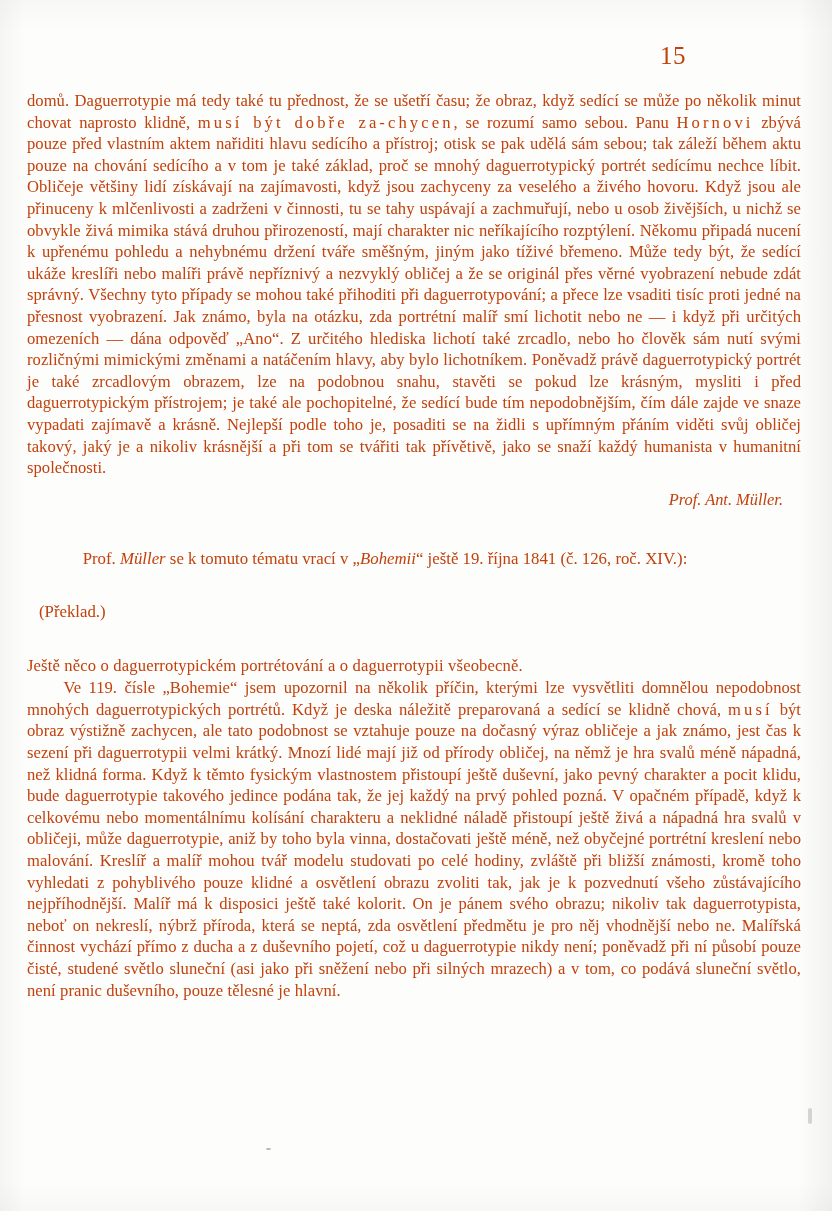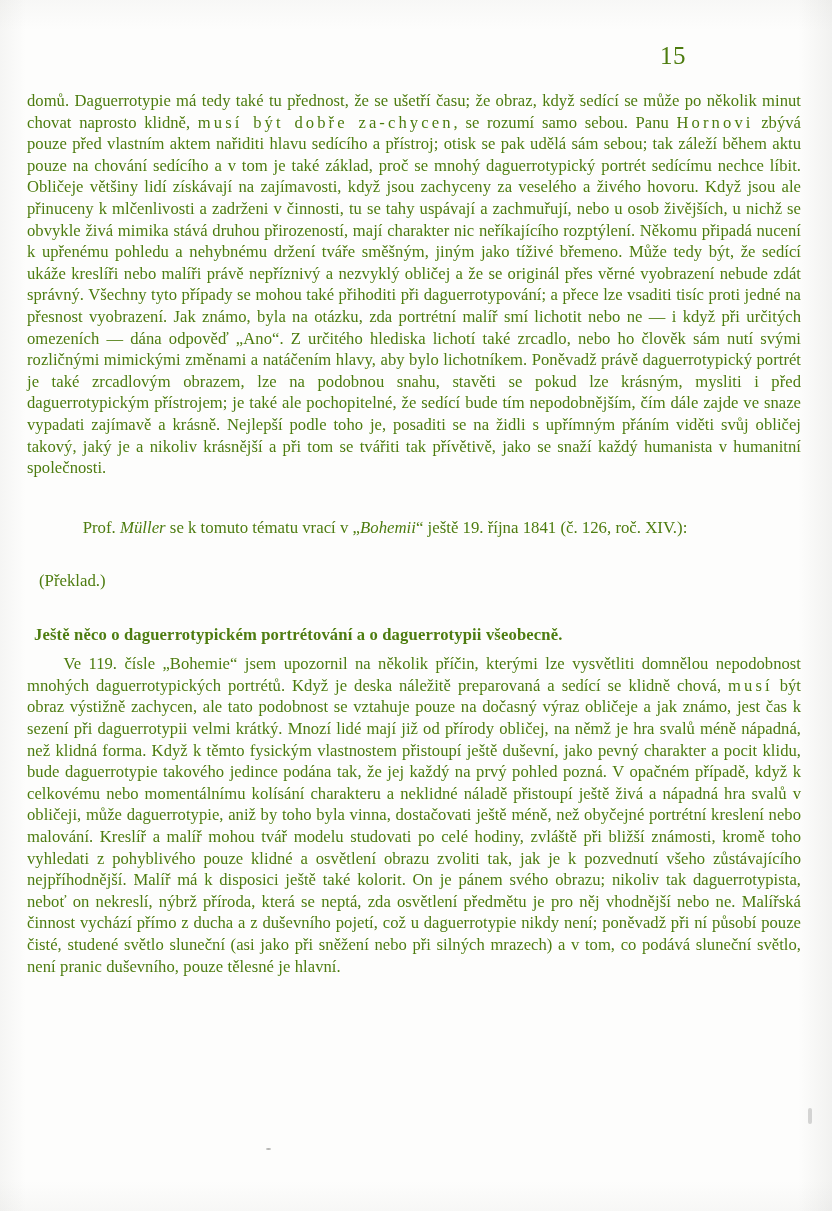--- a/index.html
+++ b/index.html
@@ -7,21 +7,21 @@
     padding: 0;
     background: #ffffff;
   }
   .page {
     position: relative;
     width: 832px;
     height: 1211px;
     background: #fdfdfc;
     overflow: hidden;
     font-family: "Liberation Serif", "DejaVu Serif", serif;
-    color: #4d7c0f;
+    color: #c2410c;
   }
   
   .scan-tint {
     position: absolute;
     inset: 0;
     pointer-events: none;
     background:
       linear-gradient(to right, rgba(140,140,135,0.07) 0px, rgba(255,255,255,0) 26px),
       linear-gradient(to left, rgba(140,140,135,0.10) 0px, rgba(255,255,255,0) 34px),
       linear-gradient(to bottom, rgba(140,140,135,0.05) 0px, rgba(255,255,255,0) 30px),
@@ -73,23 +73,23 @@
     text-indent: 2.6em;
     text-align: left;
   }
   .translabel {
     margin: 12px;
     margin-top: 30px;
     font-size: 16.8px;
     line-height: 22px;
   }
   .heading {
-    margin: 7px;
+    margin: 0;
     margin-top: 32px;
-    font-weight: bold;
+    font-weight: normal;
     font-size: 16.6px;
     line-height: 22px;
     letter-spacing: 0.15px;
     text-align: left;
   }
   .para2 {
     margin: 0;
     margin-top: 22px;
   }
   .speck {
@@ -105,20 +105,21 @@
 <div class="page">
 
   <div class="scan-tint"></div>
 
   <div class="folio">15</div>
 
   <div class="textblock">
 
     <p class="body"><span>domů. Daguerrotypie má tedy také tu přednost, že se ušetří času; že obraz, když sedící se může po několik minut chovat naprosto klidně, </span><span class="sp">musí být dobře za-</span><span class="sp">chycen</span><span>, se rozumí samo sebou. Panu </span><span class="sp">Hornovi</span><span> zbývá pouze před vlastním aktem nařiditi hlavu sedícího a přístroj; otisk se pak udělá sám sebou; tak záleží během aktu pouze na chování sedícího a v tom je také základ, proč se mnohý daguerrotypický portrét sedícímu nechce líbit. Obličeje většiny lidí získávají na zajímavosti, když jsou zachyceny za veselého a živého hovoru. Když jsou ale přinuceny k mlčenlivosti a zadrženi v činnosti, tu se tahy uspávají a zachmuřují, nebo u osob živějších, u nichž se obvykle živá mimika stává druhou přirozeností, mají charakter nic neříkajícího rozptýlení. Někomu připadá nucení k upřenému pohledu a nehybnému držení tváře směšným, jiným jako tíživé břemeno. Může tedy být, že sedící ukáže kreslíři nebo malíři právě nepříznivý a  nezvyklý obličej a že se originál přes věrné vyobrazení nebude zdát správný. Všechny tyto případy se mohou také přihoditi při daguerrotypování; a přece lze vsaditi tisíc proti jedné na přesnost vyobrazení. Jak známo, byla na otázku, zda portrétní malíř smí lichotit nebo ne — i když při určitých omezeních — dána odpověď „Ano“. Z určitého hlediska lichotí také zrcadlo, nebo ho člověk sám nutí svými rozličnými mimickými změnami a natáčením hlavy, aby bylo lichotníkem. Poněvadž právě daguerrotypický portrét je také zrcadlovým obrazem, lze na podobnou snahu, stavěti se pokud lze krásným, mysliti i před daguerrotypickým přístrojem; je také ale pochopitelné, že sedící bude tím nepodobnějším, čím dále zajde ve snaze vypadati zajímavě a krásně. Nejlepší podle toho je, posaditi se na židli s upřímným přáním viděti svůj obličej takový, jaký je a nikoliv krásnější a při tom se tvářiti tak přívětivě, jako se snaží každý humanista v humanitní společnosti.</span></p>
 
+    <p class="signature">Prof. Ant. Müller.</p>
 
     <p class="lead"><span>Prof. </span><span class="it">Müller</span><span> se k tomuto tématu vrací v „</span><span class="it">Bohemii</span><span>“ ještě 19. října 1841 (č. 126, roč. XIV.):</span></p>
 
     <p class="translabel">(Překlad.)</p>
 
     <h2 class="heading">Ještě něco o daguerrotypickém portrétování a o daguerrotypii všeobecně.</h2>
 
     <p class="body indent para2"><span>Ve 119. čísle „Bohemie“ jsem upozornil na několik příčin, kterými lze vysvětliti domnělou nepodobnost mnohých daguerrotypických portrétů. Když je deska náležitě preparovaná a sedící se klidně chová, </span><span class="sp">musí</span><span> být obraz výstižně zachycen, ale tato podobnost se vztahuje pouze na dočasný výraz obličeje a jak známo, jest čas k sezení při daguerrotypii velmi krátký. Mnozí lidé mají již od přírody obličej, na němž je hra svalů méně nápadná, než klidná forma. Když k těmto fysickým vlastnostem přistoupí ještě duševní, jako pevný charakter a pocit klidu, bude daguerrotypie takového jedince podána tak, že jej každý na prvý pohled pozná. V opačném případě, když k celkovému nebo momentálnímu kolísání charakteru a neklidné náladě přistoupí ještě živá a nápadná hra svalů v obličeji, může daguerrotypie, aniž by toho byla vinna, dostačovati ještě méně, než obyčejné portrétní kreslení nebo malování. Kreslíř a malíř mohou tvář modelu studovati po celé hodiny, zvláště při bližší známosti, kromě toho vyhledati z pohyblivého pouze klidné a osvětlení obrazu zvoliti tak, jak je k pozvednutí všeho zůstávajícího nejpříhodnější. Malíř má k disposici ještě také kolorit. On je pánem svého obrazu; nikoliv tak daguerrotypista, neboť on nekreslí, nýbrž příroda, která se neptá, zda osvětlení předmětu je pro něj vhodnější nebo ne. Malířská činnost vychází přímo z ducha a z duševního pojetí, což u daguerrotypie nikdy není; poněvadž při ní působí pouze čisté, studené světlo sluneční (asi jako při sněžení nebo při silných mrazech) a v tom, co podává sluneční světlo, není pranic duševního, pouze tělesné je hlavní.</span></p>
 
   </div>

